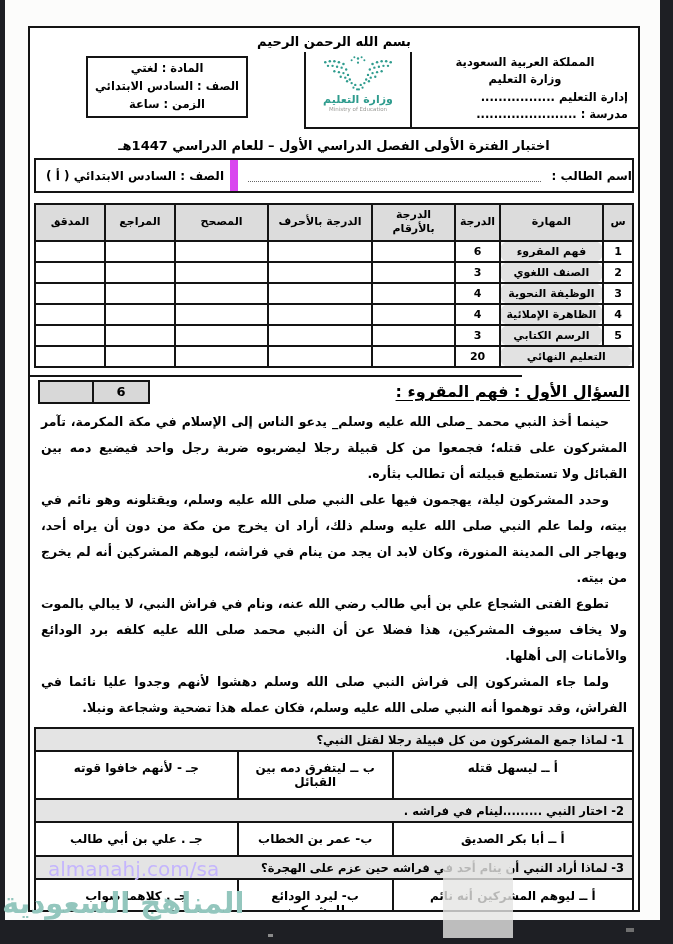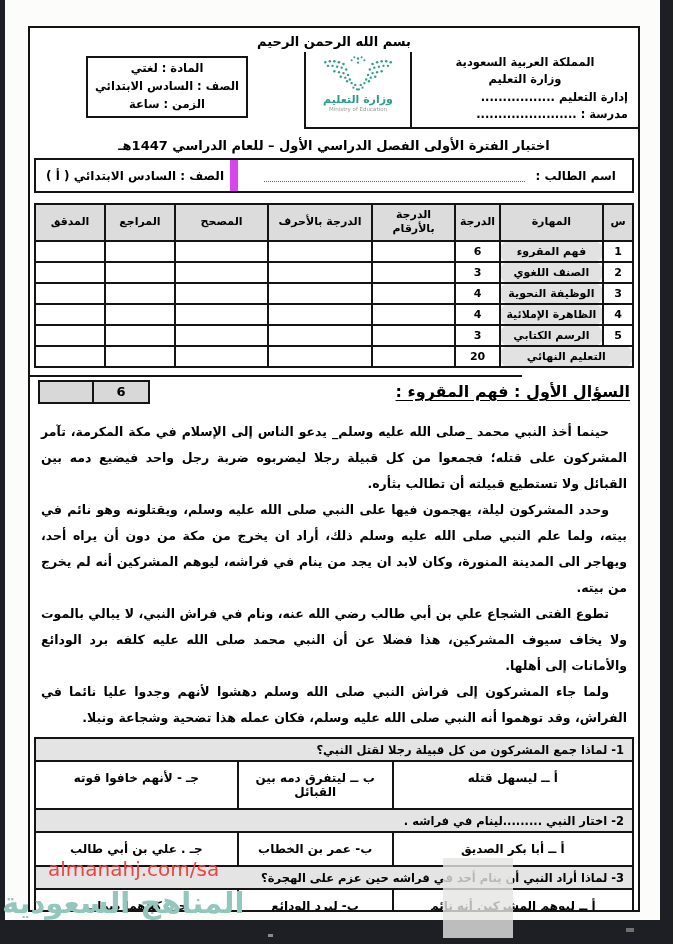--- a/index.html
+++ b/index.html
@@ -40,53 +40,53 @@
   .logo-word { color: #2f9c8e; font-weight: bold; font-size: 11px; line-height: 1.1; }
   .logo-sub { color: #9a9a96; font-size: 5.5px; direction: ltr; }
   .cell-left { flex: 1; display: flex; justify-content: center; }
   .subject-box {
     border: 2px solid #141414; margin-top: 4px; width: 162px; height: 62px;
     text-align: center; font-weight: bold; font-size: 11.5px; line-height: 1.55; padding-top: 2px;
   }
   .exam-title { text-align: center; font-weight: bold; font-size: 13px; margin-top: 9px; }
   
   .student-row { display: flex; border: 2px solid #141414; margin: 5px 4px 0; height: 35px; align-items: stretch; }
-  .st-name { flex: 1; display: flex; align-items: center; padding: 0 16px; font-weight: bold; font-size: 12px; }
+  .st-name { flex: 1; display: flex; align-items: center; padding: 0 0; font-weight: bold; font-size: 12px; }
   .dotline { flex: 1; border-bottom: 1px dotted #666; margin: 0 10px; transform: translateY(6px); }
   .st-class { width: 202px; border-right: 8px solid #d946ef; display: flex; align-items: center; padding: 0 6px; font-weight: bold; font-size: 12px; }
   
   table.marks { border-collapse: collapse; width: calc(100% - 8px); margin: 10px 4px 0; }
   table.marks th, table.marks td { border: 2px solid #141414; font-size: 11px; text-align: center; }
   table.marks th { background: #dcdcdc; font-weight: bold; padding: 3px 1px; line-height: 1.3; }
   table.marks td { height: 21px; font-weight: bold; }
   td.skill { background: #e2e2e2; font-size: 11px; border-radius: 9px; }
   td.num { font-size: 12px; }
   .w-s{width:5%} .w-skill{width:17.3%} .w-deg{width:7.4%} .w-dign{width:14%}
   .w-dlet{width:17.3%} .w-cor{width:15.6%} .w-rev{width:11.7%} .w-aud{width:11.7%}
   .sep { width: 492px; border-top: 2px solid #141414; margin: 7px auto 0 0; }
   
   .q1-head { display: flex; align-items: center; margin: 3px 8px 0; }
   .q1-title { font-weight: bold; font-size: 16px; text-decoration: underline; text-underline-offset: 3px; }
   .scorebox { display: flex; direction: ltr; border: 2px solid #141414; margin-right: auto; }
   .scorebox .sc { width: 54px; height: 20px; background: #d8d8d8; }
   .scorebox .sc:first-child { border-right: 2px solid #141414; }
   .scorebox .sc.val { font-weight: bold; font-size: 13px; text-align: center; line-height: 20px; }
   
-  .passage { margin: 15px 11px 0; }
+  .passage { margin: 5px 11px 0; }
   .passage p { font-weight: bold; font-size: 12.5px; line-height: 2.08; text-align: justify; text-indent: 18px; }
   
   .mcq { border: 2px solid #141414; margin: 6px 4px 0; }
   .mcq-q { background: #e4e4e4; font-weight: bold; font-size: 11.5px; padding: 4px 8px 3px; border-bottom: 2px solid #141414; }
   .mcq-opts { display: flex; border-bottom: 2px solid #141414; }
   .opt { font-weight: bold; font-size: 12px; text-align: center; padding: 9px 4px; }
   .opt + .opt { border-right: 2px solid #141414; }
   .opt-a { width: 40%; } .opt-b { width: 26%; } .opt-c { width: 34%; }
   
   .wm-rect { position: absolute; left: 443px; top: 858px; width: 70px; height: 80px; background: rgba(229,229,227,.8); z-index: 8; }
-  .wm-url { position: absolute; left: 48px; top: 857px; font-size: 20px; color: #ef4444; z-index: 9; direction: ltr; }
+  .wm-url { position: absolute; left: 48px; top: 857px; font-size: 20px; color: #c4b5fd; z-index: 9; direction: ltr; }
   .wm-ar { position: absolute; left: 2px; top: 886px; font-size: 29px; font-weight: bold; color: #93c6bd; z-index: 12; }
   .bar-mark1 { position: absolute; left: 268px; top: 934px; width: 5px; height: 3px; background: #8a8a8a; z-index: 5; }
   .bar-mark2 { position: absolute; left: 626px; top: 928px; width: 8px; height: 4px; background: #6f6f6f; z-index: 5; }
 </style>
 </head>
 <body>
 
 <div class="page">
   <div class="frame">
 

